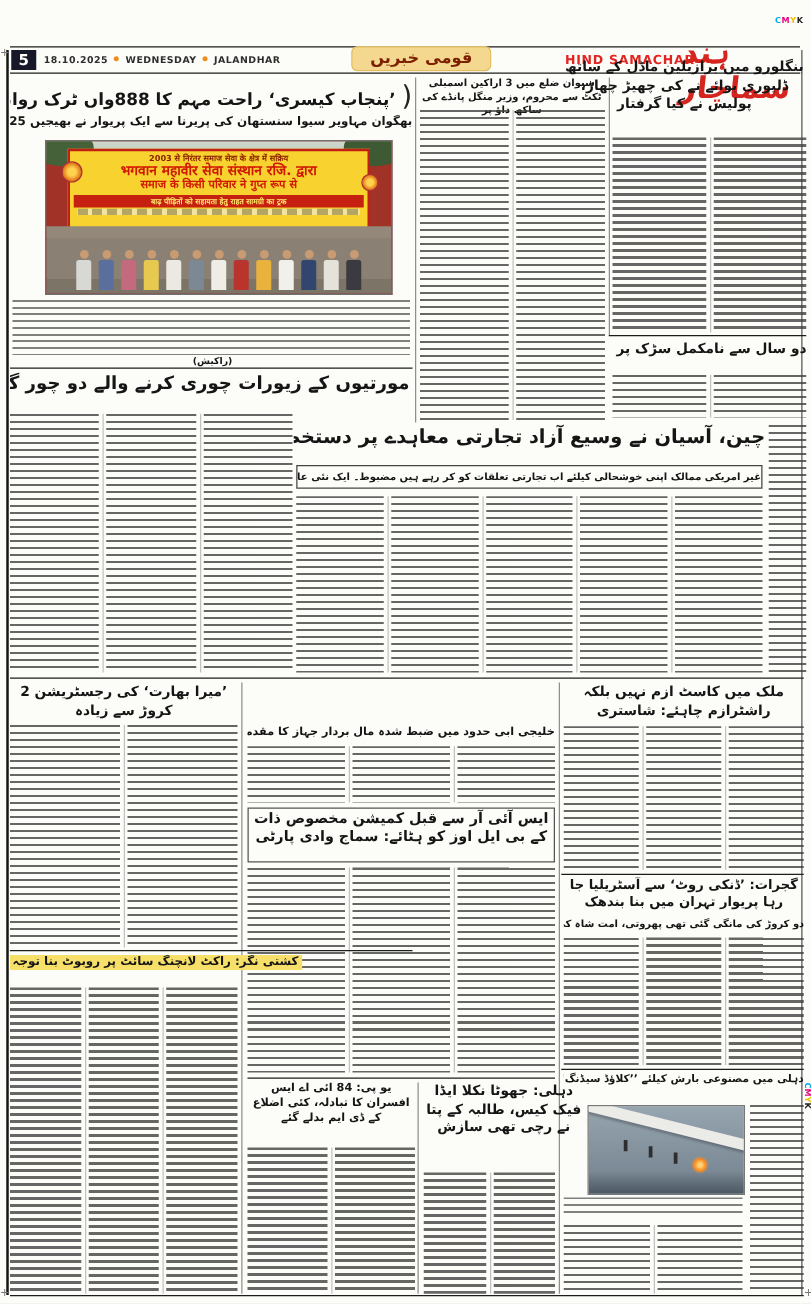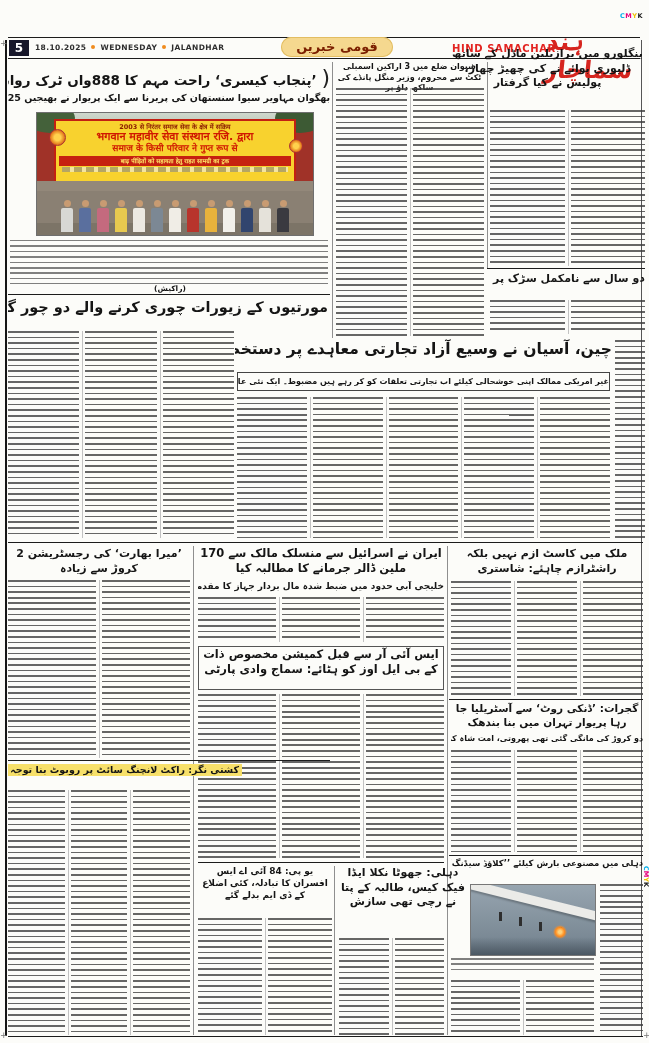--- a/index.html
+++ b/index.html
@@ -65,21 +65,21 @@
   <div class="abs cmyk" style="left:642px;top:866px;font-size:6.5px;font-weight:bold;writing-mode:vertical-rl;">
     <span>C</span><span>M</span><span>Y</span><span>K</span>
   </div>
 
   <div class="abs rule" style="left:8px;top:37px;width:632px;height:1px;"></div>
   <div class="abs rule" style="left:8px;top:58px;width:632px;height:1px;"></div>
   <div class="abs" style="left:9px;top:40px;width:20px;height:16px;background:#17172a;color:#fff;font-size:12px;font-weight:bold;text-align:center;line-height:16px;">5</div>
   <div class="abs" style="left:35px;top:43px;font-size:7.5px;font-weight:bold;color:#2e2e2e;letter-spacing:.4px;">
     <span>18.10.2025</span><span class="dot"></span><span>WEDNESDAY</span><span class="dot"></span><span>JALANDHAR</span>
   </div>
-  <div class="abs" style="left:281px;top:37px;width:112px;height:20px;background:#f5d88f;border-radius:10px;color:#7c2000;font-size:13px;font-weight:bold;text-align:center;line-height:20px;direction:rtl;box-shadow:0 0 0 1px #e2bd62 inset;">قومی خبریں</div>
+  <div class="abs" style="left:281px;top:37px;width:112px;height:20px;background:#f5d88f;border-radius:5px;color:#7c2000;font-size:13px;font-weight:bold;text-align:center;line-height:20px;direction:rtl;box-shadow:0 0 0 1px #e2bd62 inset;">قومی خبریں</div>
   <div class="abs" style="left:452px;top:43px;font-size:10px;font-weight:bold;color:#e32522;letter-spacing:.6px;">HIND SAMACHAR</div>
   <div class="abs" style="left:545px;top:28px;width:100px;font-size:24px;font-weight:bold;color:#d6251f;direction:rtl;text-align:left;transform:skewX(-6deg);">ہند سماچار</div>
 
   <div class="abs h nw" style="left:8px;top:63px;width:322px;font-size:13.5px;">
     <span class="brk" style="font-size:22px;">(</span>
     <span>’پنجاب کیسری‘ راحت مہم کا 888واں ٹرک روانہ</span>
     
   </div>
   <div class="abs h nw" style="left:8px;top:92px;width:322px;font-size:9.5px;">بھگوان مہاویر سیوا سنستھان کی پریرنا سے ایک پریوار نے بھیجیں 225 رضائیاں</div>
 
@@ -199,21 +199,20 @@
 
   <div class="abs rule" style="left:8px;top:542px;width:635px;height:1px;"></div>
 
   <div class="abs h" style="left:8px;top:547px;width:182px;height:30px;font-size:11px;overflow:hidden;">’میرا بھارت‘ کی رجسٹریشن 2 کروڑ سے زیادہ</div>
   <div class="abs tcols" style="left:8px;top:580px;width:182px;height:178px;">
     <div class="tc"></div>
       <div class="tc"></div>
   </div>
   <div class="abs vrule" style="left:193px;top:546px;height:489px;"></div>
 
-  <div class="abs h" style="left:198px;top:546px;width:246px;height:34px;font-size:11.5px;overflow:hidden;">ایران نے اسرائیل سے منسلک مالک سے 170 ملین ڈالر جرمانے کا مطالبہ کیا</div>
   <div class="abs h nw" style="left:198px;top:581px;width:246px;font-size:9px;">خلیجی آبی حدود میں ضبط شدہ مال بردار جہاز کا مقدمہ عدالت میں</div>
   <div class="abs tcols" style="left:198px;top:597px;width:246px;height:45px;">
     <div class="tc"></div>
       <div class="tc"></div>
       <div class="tc"></div>
   </div>
 
   <div class="abs h" style="left:198px;top:646px;width:244px;height:42px;font-size:11.5px;border:1px solid #555;overflow:hidden;">ایس آئی آر سے قبل کمیشن مخصوص ذات کے بی ایل اوز کو ہٹائے: سماج وادی پارٹی</div>
   <div class="abs tcols" style="left:198px;top:694px;width:246px;height:164px;">
     <div class="tc"></div>

